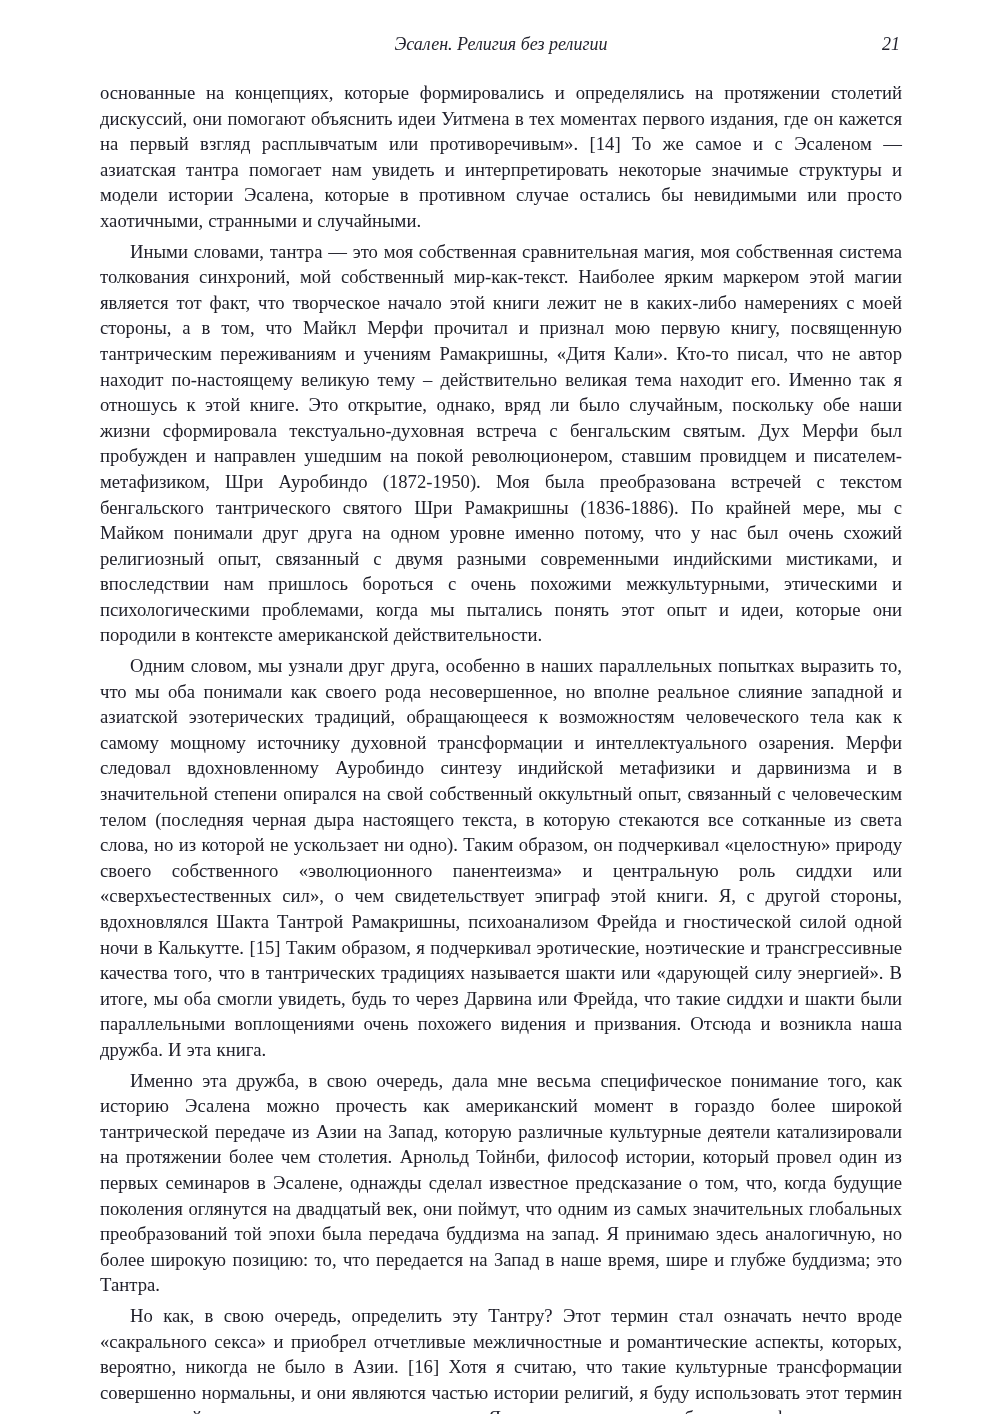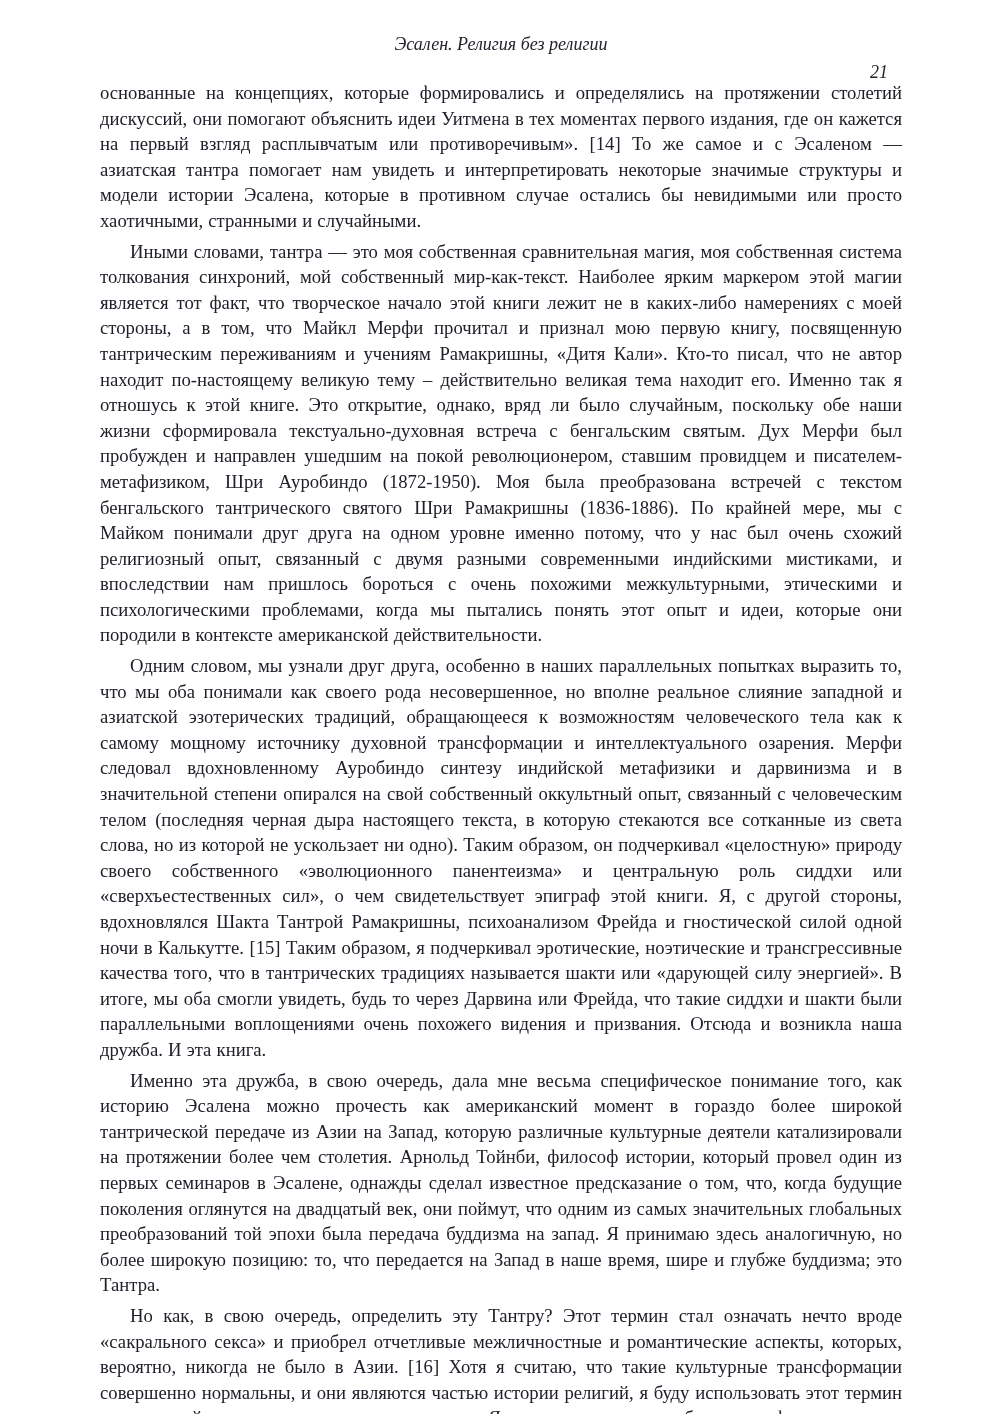--- a/index.html
+++ b/index.html
@@ -26,23 +26,22 @@
     font-style: italic;
     font-size: 18px;
     color: #23232d;
   }
   .running-title {
     display: block;
     text-align: center;
   }
   .page-number {
     position: absolute;
-    right: 14px;
+    right: 2px;
     top: 0;
-    margin-top: 28px;
   }
   .page-body {
     text-align: justify;
     font-size: 18.7px;
     line-height: 25.6px;
     word-spacing: 0.5px;
   }
   .para {
     margin: 0 0 5px 0;
   }

